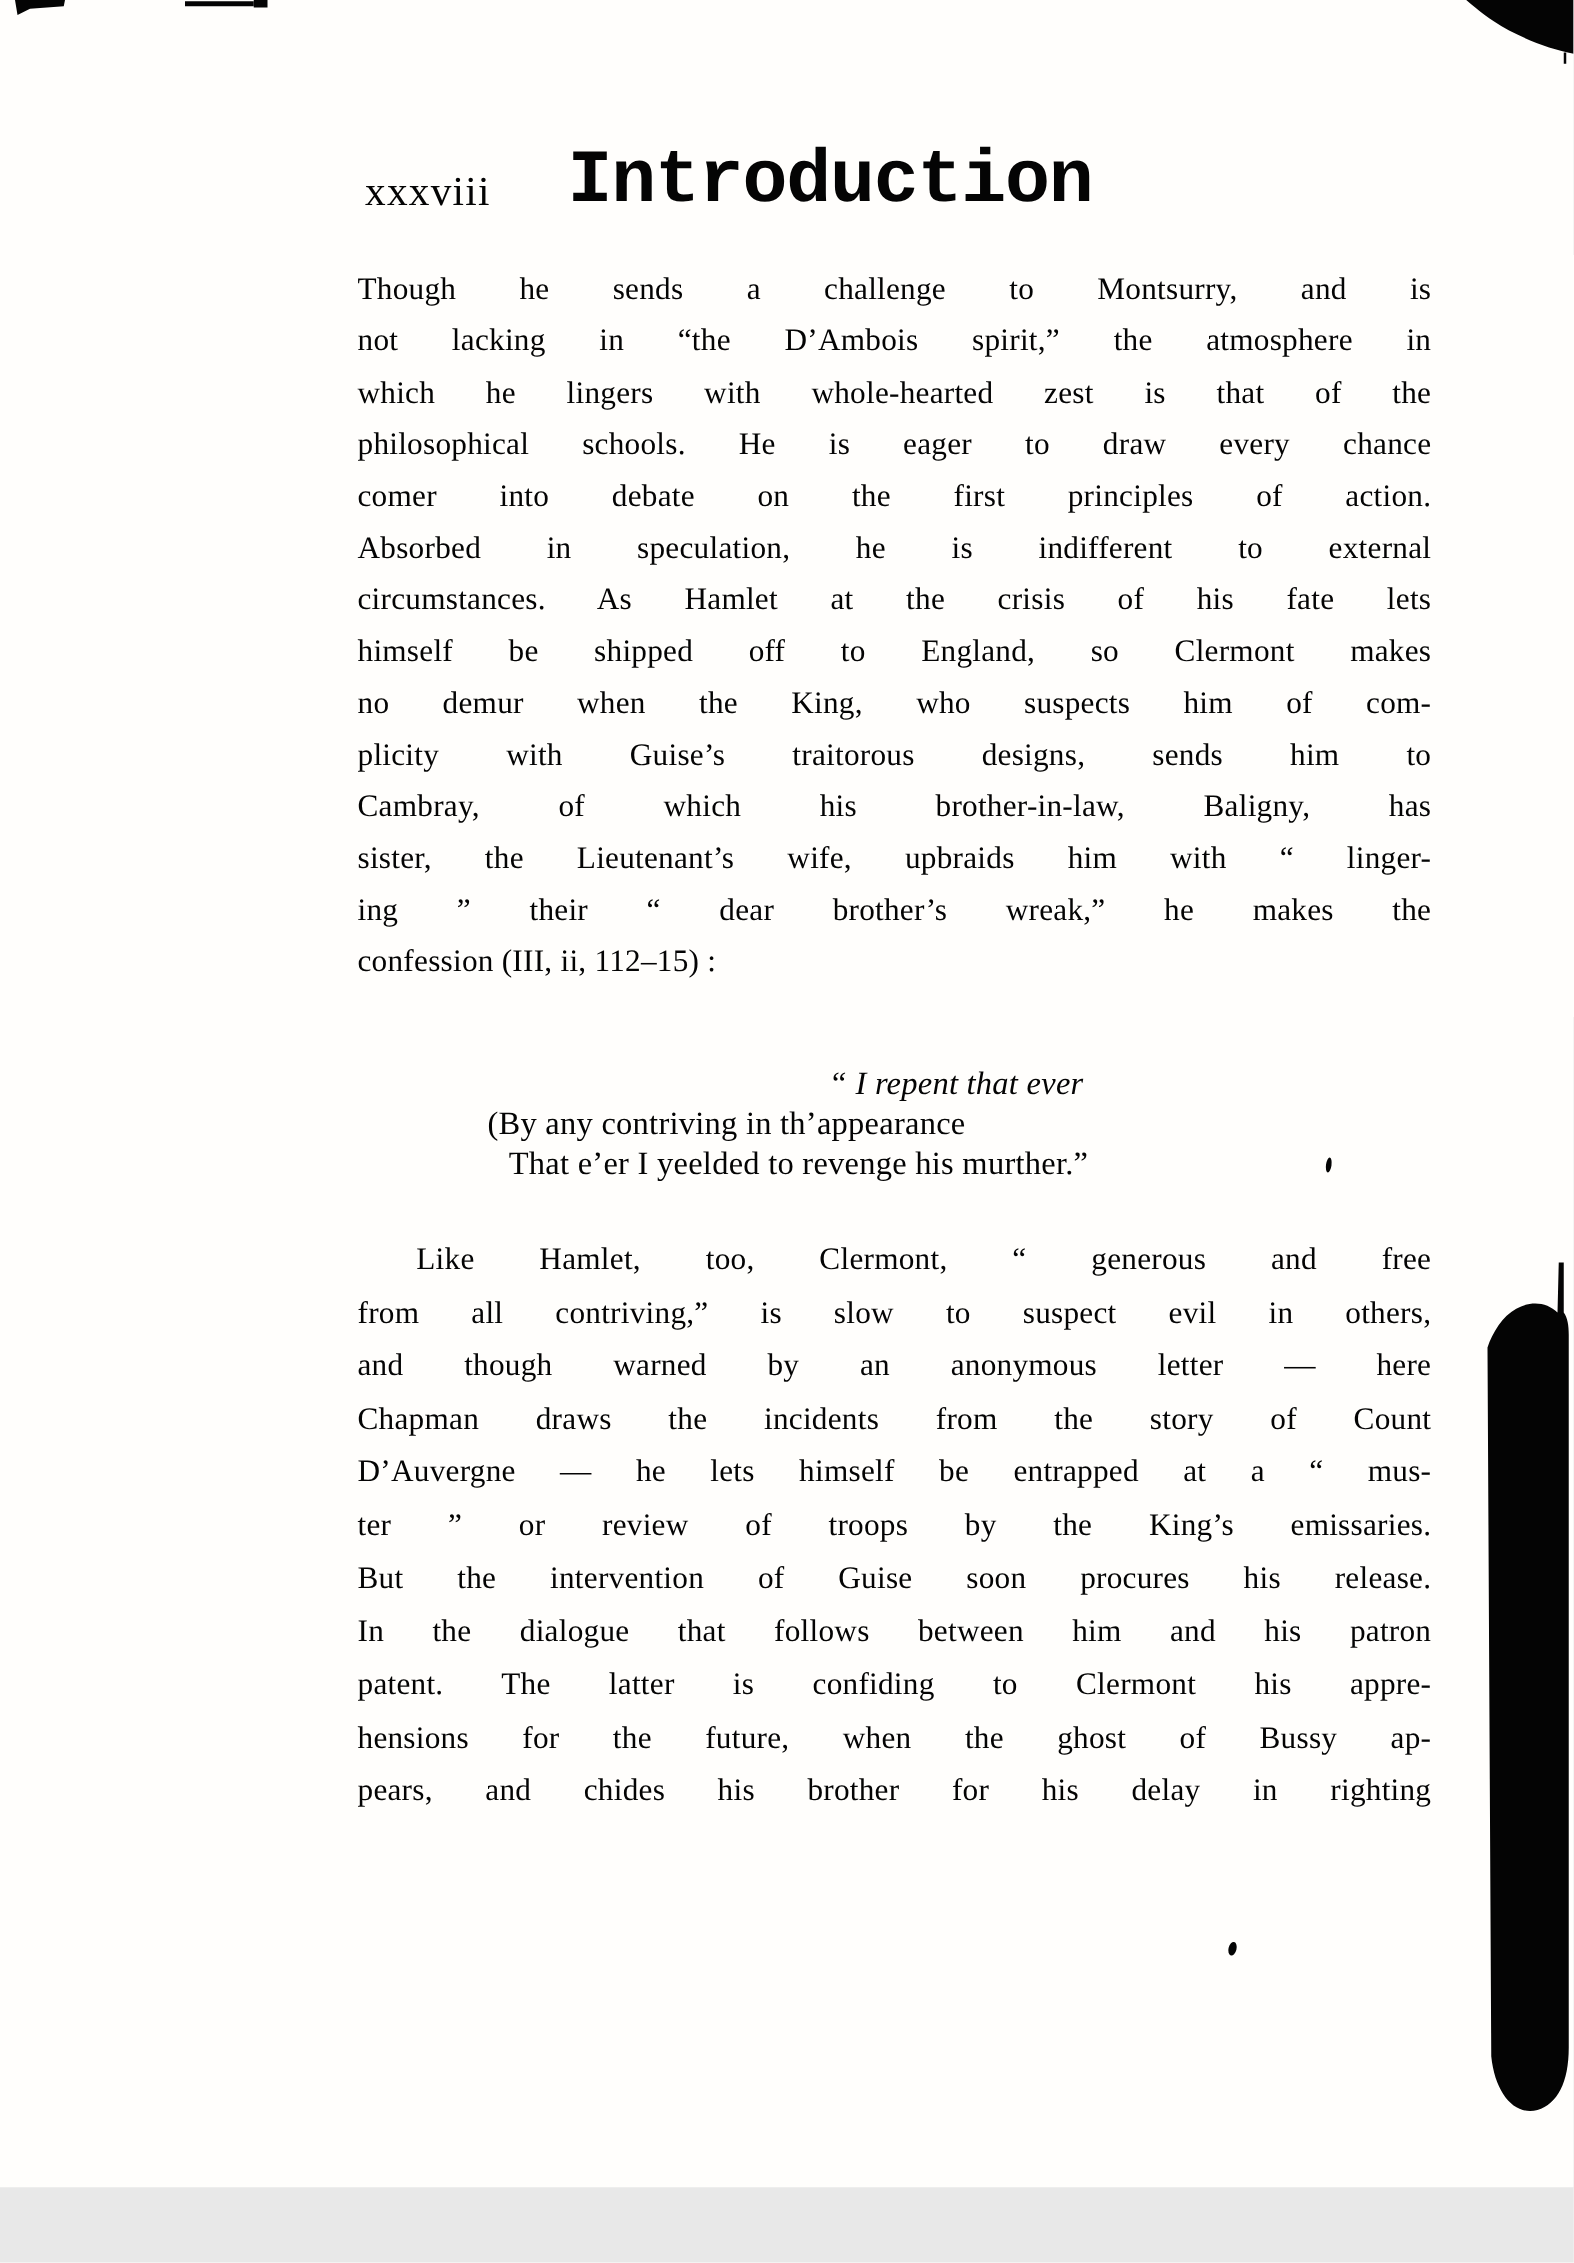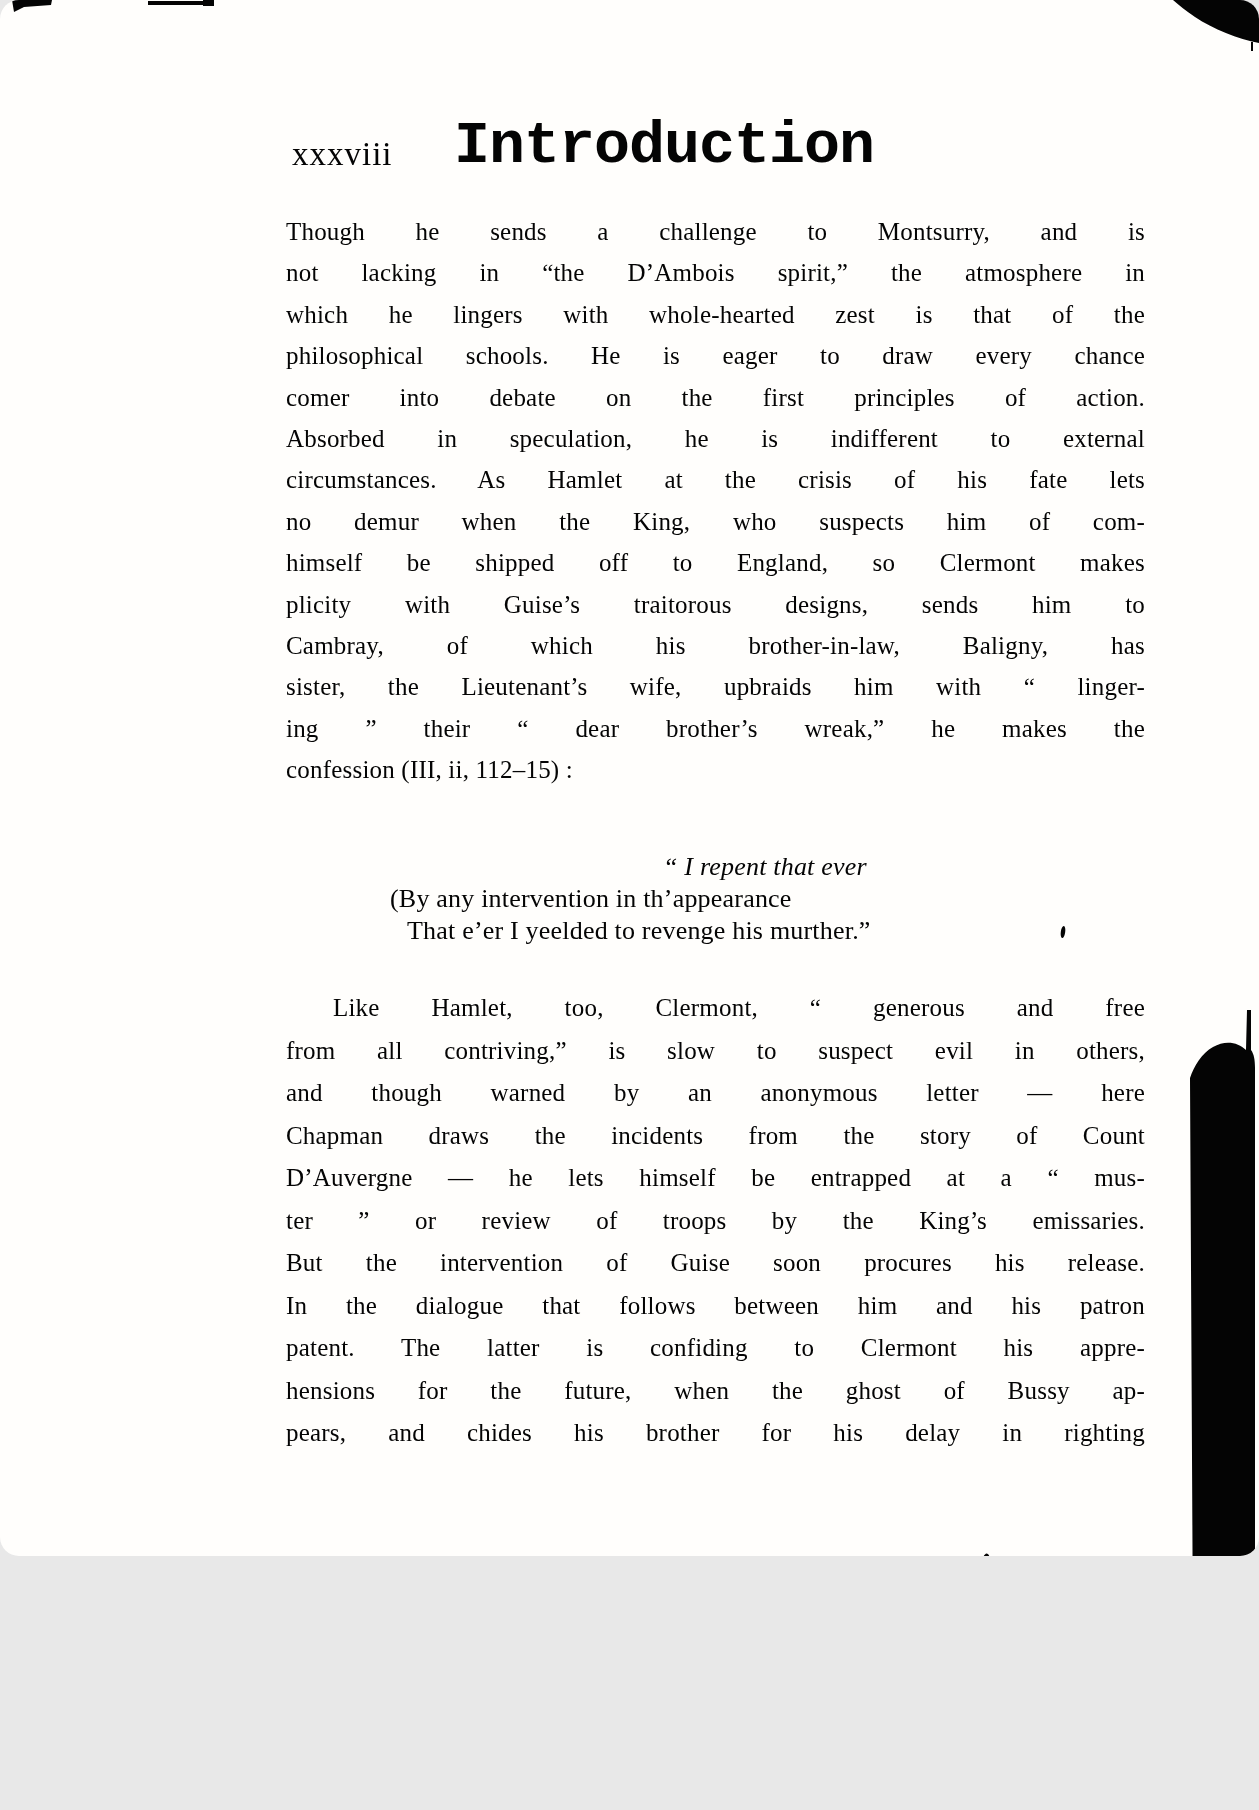--- a/index.html
+++ b/index.html
@@ -1,19 +1,19 @@
 <!DOCTYPE html>
 <html><head>
 <meta charset="utf-8">
 <style>
   html,body { margin:0; padding:0; background:#e8e8e8; }
   .page {
-    position:relative; width:1259px; height:1556px;
+    position:relative; width:1259px; height:1750px;
     background:#fffefc; overflow:hidden;
-    font-family:"Liberation Serif","DejaVu Serif",serif; color:#040404;border-radius:19px;
+    font-family:"Liberation Serif","DejaVu Serif",serif; color:#040404;
   }
   .pagenum {
     position:absolute; top:136px; left:292px;
     font-size:33px; letter-spacing:1px;
   }
   .heading {
     position:absolute; top:112px; left:664px; transform:translateX(-50%);
     font-family:Liberation Mono, monospace; font-weight:bold;
     font-size:60px; letter-spacing:-1px; white-space:nowrap;
   }
@@ -57,32 +57,32 @@
   <div class="column">
 
     <div class="para p1">
       <div class="ln">Though he sends a challenge to Montsurry, and is</div>
       <div class="ln">not lacking in “the D’Ambois spirit,” the atmosphere in</div>
       <div class="ln">which he lingers with whole-hearted zest is that of the</div>
       <div class="ln">philosophical schools.  He is eager to draw every chance</div>
       <div class="ln">comer into debate on the first principles of action.</div>
       <div class="ln">Absorbed in speculation, he is indifferent to external</div>
       <div class="ln">circumstances.  As Hamlet at the crisis of his fate lets</div>
+      <div class="ln">himself be shipped off to England, so Clermont makes</div>
       <div class="ln">no demur when the King, who suspects him of com-</div>
-      <div class="ln">himself be shipped off to England, so Clermont makes</div>
       <div class="ln">plicity with Guise’s traitorous designs, sends him to</div>
       <div class="ln">Cambray, of which his brother-in-law, Baligny, has</div>
       <div class="ln">sister, the Lieutenant’s wife, upbraids him with “ linger-</div>
       <div class="ln">ing ” their “ dear brother’s wreak,” he makes the</div>
       <div class="ln endline">confession (III, ii, 112–15) :</div>
     </div>
 
     <div class="para quote">
       <div class="qln q1">“ I repent that ever</div>
-      <div class="qln q2">(By any intervention in th’appearance</div>
+      <div class="qln q2">(By any contriving in th’appearance</div>
       <div class="qln q4">That e’er I yeelded to revenge his murther.”</div>
     </div>
 
     <div class="para p2">
       <div class="ln indent">Like Hamlet, too, Clermont, “ generous and free</div>
       <div class="ln">from all contriving,” is slow to suspect evil in others,</div>
       <div class="ln">and though warned by an anonymous letter — here</div>
       <div class="ln">Chapman draws the incidents from the story of Count</div>
       <div class="ln">D’Auvergne — he lets himself be entrapped at a “ mus-</div>
       <div class="ln">ter ” or review of troops by the King’s emissaries.</div>

